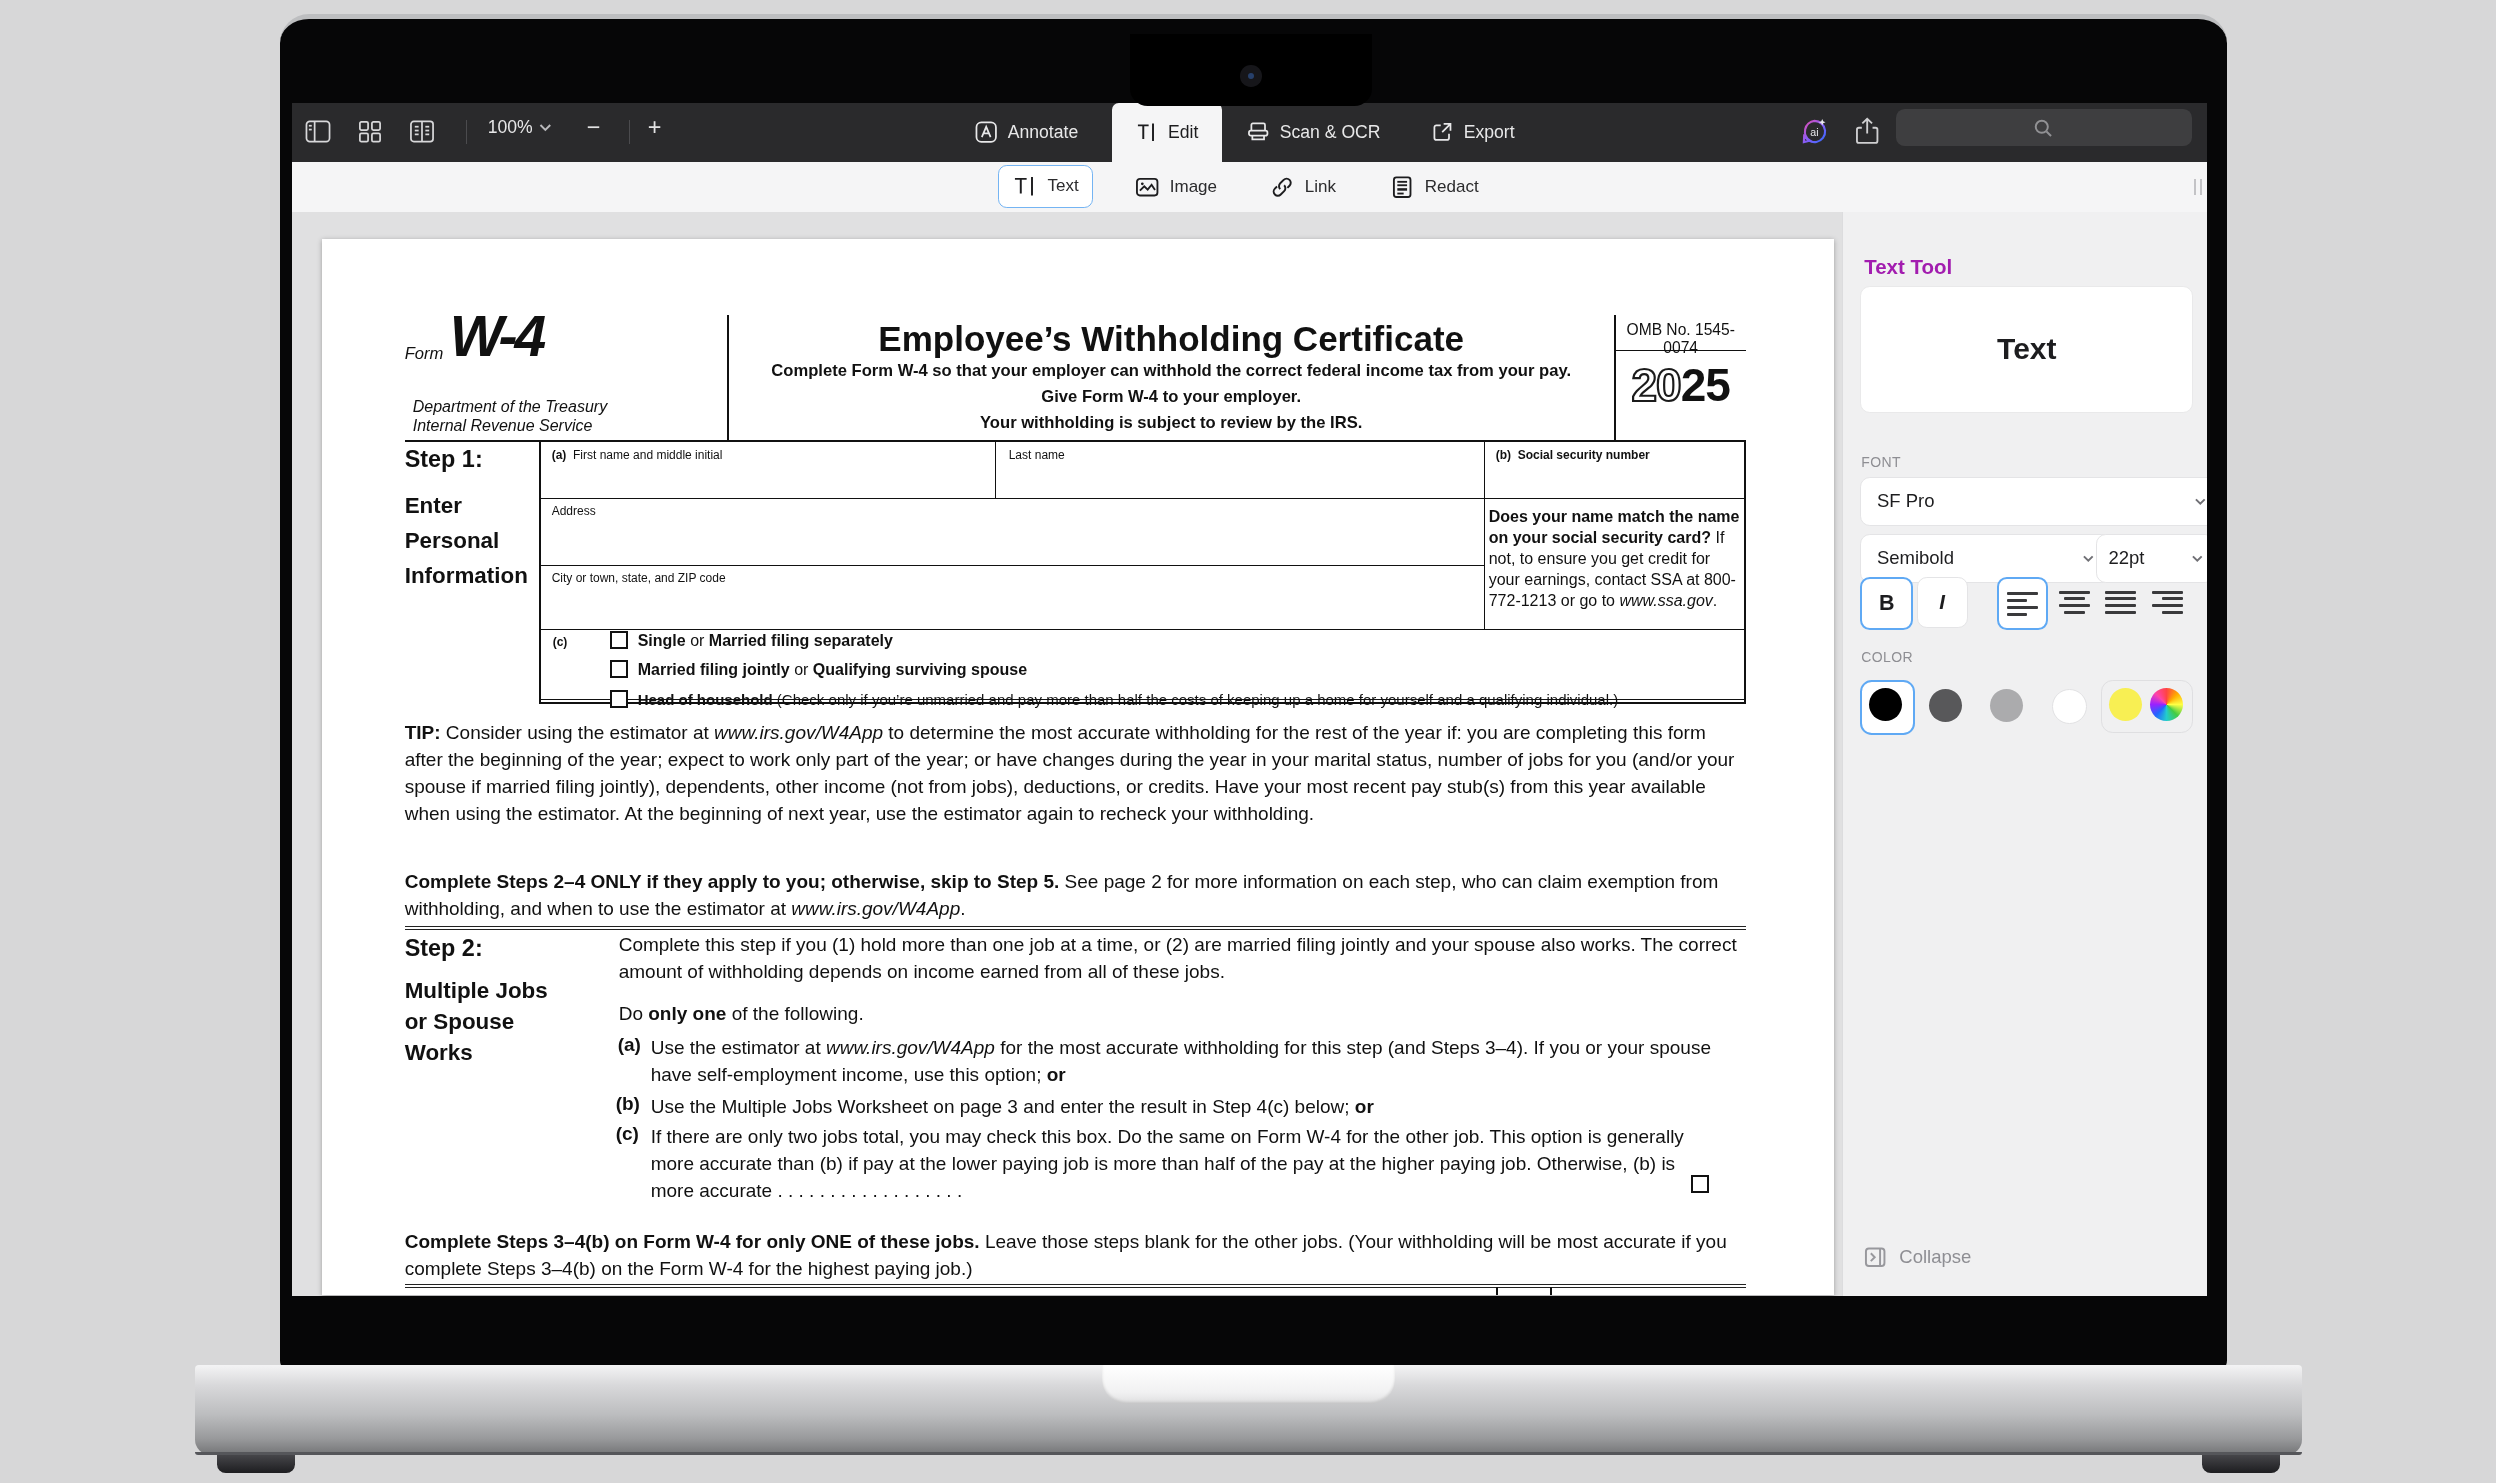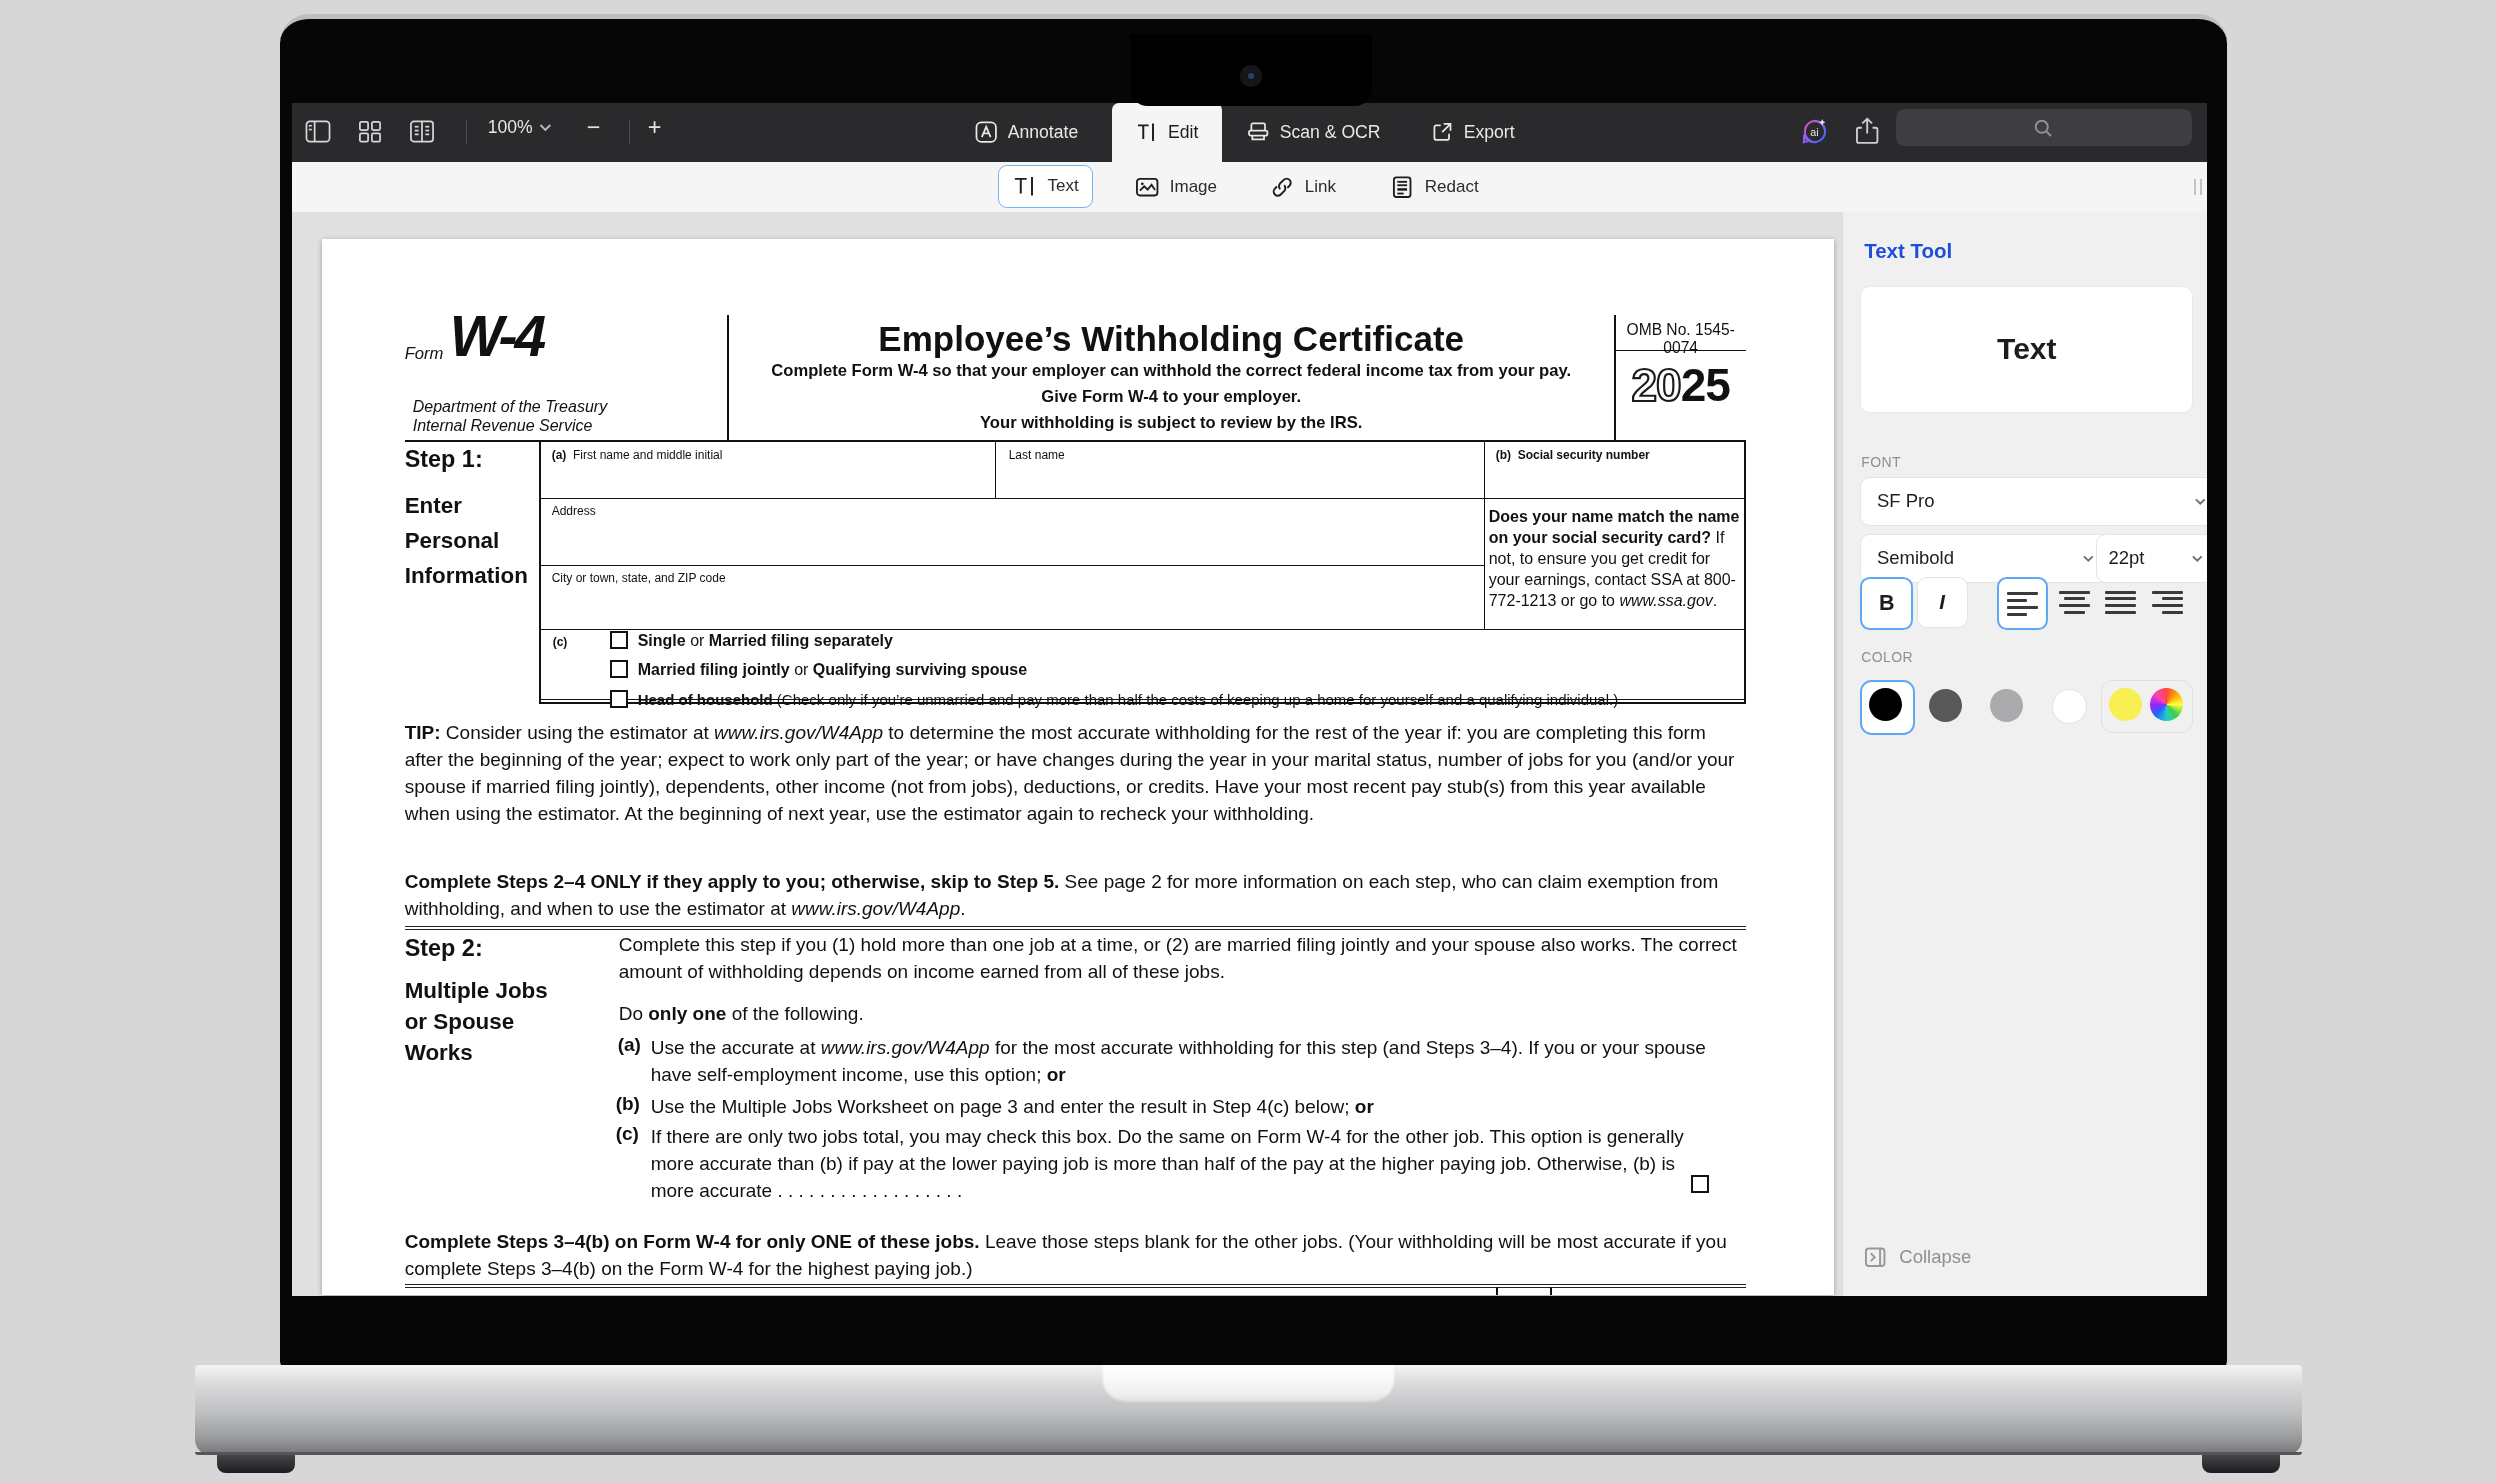--- a/index.html
+++ b/index.html
@@ -89,21 +89,21 @@
   .hrule{position:absolute;left:83px;width:1341px;height:3.9px;border-top:1.5px solid #222;border-bottom:1.5px solid #222;}
 
   .s2-label{position:absolute;left:83px;top:696px;width:215px;}
   .s2-step{font-size:23.4px;font-weight:800;margin:0 0 13.7px 0;}
   .s2-line{font-size:22.4px;font-weight:800;line-height:31px;}
   .itm-tag{position:absolute;font-size:19px;font-weight:bold;}
   .tick{position:absolute;width:2px;height:7.8px;background:#111;bottom:0;}
 
   
   .sidebar{position:absolute;left:1550px;top:109px;width:366px;height:1084px;background:#f0f0f1;border-left:1px solid #dcdcde;box-sizing:border-box;}
-  .sb-title{position:absolute;left:21.5px;top:27px;font-size:20.5px;font-weight:700;color:#1d4ed8;}
+  .sb-title{position:absolute;left:21.5px;top:43px;font-size:20.5px;font-weight:700;color:#a21caf;}
   .sb-card{position:absolute;left:17.6px;top:74px;width:331px;height:125px;background:#fff;border-radius:9.8px;
            border:1px solid #e9e9ea;display:flex;align-items:center;justify-content:center;cursor:default;}
   .sb-card span{font-size:30px;font-weight:700;color:#1d1d1f;}
   .sb-sec{position:absolute;left:18.5px;font-size:14px;font-weight:500;color:#8e8e93;letter-spacing:0.4px;}
   .select{position:absolute;background:#fff;border:1px solid #e4e4e6;border-radius:9.8px;height:47px;
           display:flex;align-items:center;justify-content:space-between;padding:0 13.7px 0 15.6px;cursor:pointer;}
   .select span{font-size:18.5px;color:#1d1d1f;}
   .select svg{width:14.6px;height:14.6px;color:#707075;}
   .sq-btn{position:absolute;width:49px;height:49px;background:#fff;border:1px solid #e4e4e6;border-radius:9.8px;
           display:flex;align-items:center;justify-content:center;cursor:pointer;}
@@ -331,21 +331,21 @@
           <div class="s2-label">
             <div class="s2-step">Step 2:</div>
             <div class="s2-line">Multiple Jobs</div>
             <div class="s2-line">or Spouse</div>
             <div class="s2-line">Works</div>
           </div>
           <div class="para" style="left:297px;top:692px;width:1122px">Complete this step if you (1) hold more than one job at a time, or (2) are married filing jointly and your spouse also works. The correct amount of withholding depends on income earned from all of these jobs.</div>
           <div class="para" style="left:297px;top:761px;width:1122px"><span>Do </span><span class="rt-b">only one</span><span> of the following.</span></div>
 
           <div class="itm-tag" style="left:296px;top:795px">(a)</div>
-          <div class="para" style="left:329px;top:795px;width:1092px"><span>Use the accurate at </span><span class="rt-i">www.irs.gov/W4App</span><span> for the most accurate withholding for this step (and Steps 3–4). If you or your spouse have self-employment income, use this option; </span><span class="rt-b">or</span></div>
+          <div class="para" style="left:329px;top:795px;width:1092px"><span>Use the estimator at </span><span class="rt-i">www.irs.gov/W4App</span><span> for the most accurate withholding for this step (and Steps 3–4). If you or your spouse have self-employment income, use this option; </span><span class="rt-b">or</span></div>
           <div class="itm-tag" style="left:294px;top:854px">(b)</div>
           <div class="para" style="left:329px;top:854px;width:1092px"><span>Use the Multiple Jobs Worksheet on page 3 and enter the result in Step 4(c) below; </span><span class="rt-b">or</span></div>
           <div class="itm-tag" style="left:294px;top:884px">(c)</div>
           <div class="para" style="left:329px;top:884px;width:1042px"><span><span>If there are only two jobs total, you may check this box. Do the same on Form W-4 for the other job. This option is generally more accurate than (b) if pay at the lower paying job is more than half of the pay at the higher paying job. Otherwise, (b) is more accurate</span></span><span>  .    .    .    .    .    .    .    .    .    .    .    .    .    .    .    .    .    .</span></div>
           <div class="cb" style="left:1369px;top:936px"></div>
 
           <div class="para" style="left:83px;top:989px;width:1344px"><span class="rt-b">Complete Steps 3–4(b) on Form W-4 for only ONE of these jobs.</span><span> Leave those steps blank for the other jobs. (Your withholding will be most accurate if you complete Steps 3–4(b) on the Form W-4 for the highest paying job.)</span></div>
           <div class="hrule" style="top:1045px"></div>
           <div class="tick" style="left:1174px"></div>
           <div class="tick" style="left:1228px"></div>

